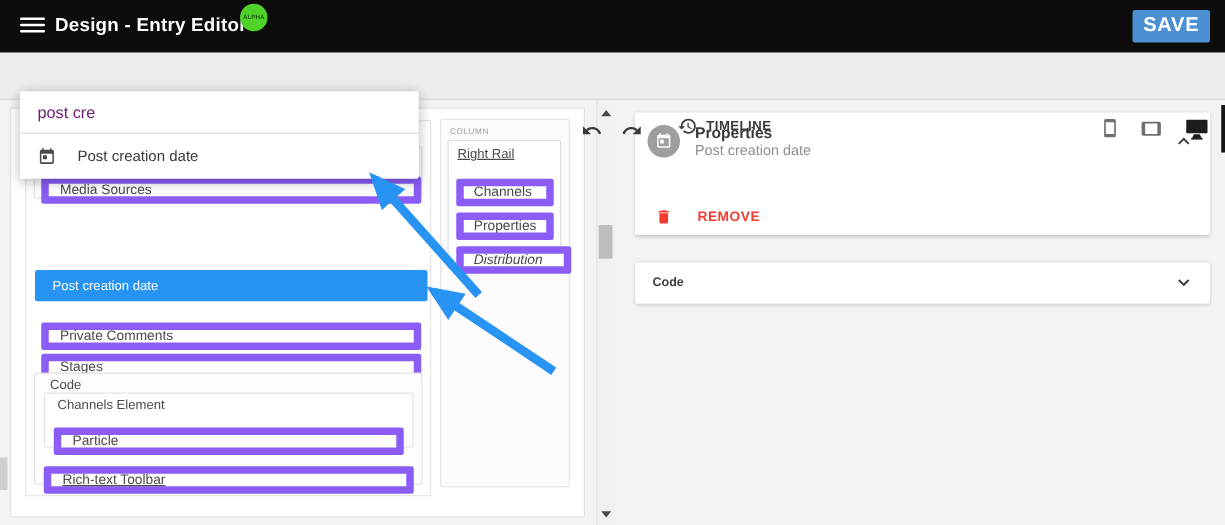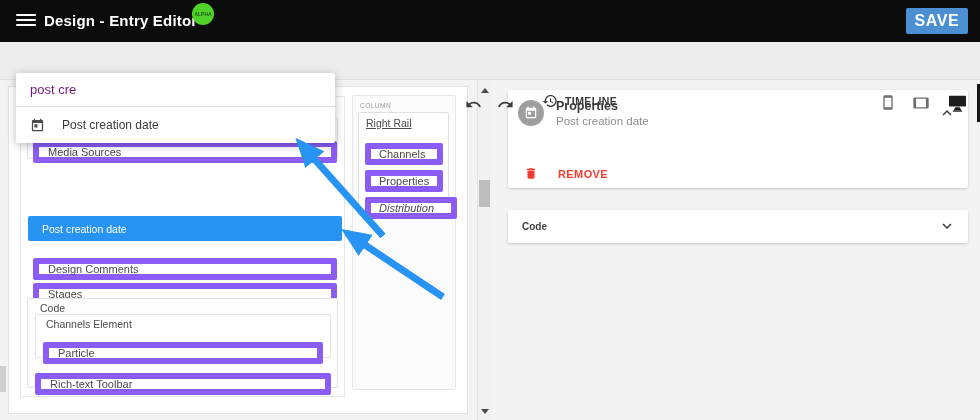--- a/index.html
+++ b/index.html
@@ -140,29 +140,29 @@
     <div class="abs edge-strip"></div>
   </div>
 
   <div class="abs canvas"></div>
   <div class="abs main-col"></div>
 
   <div class="abs group-box" style="left:27px;top:117px;width:311px;height:42px;"></div>
   <div class="abs item-box" style="left:33px;top:129px;width:304px;height:22px;">Media Sources</div>
 
   <div class="abs item-selected" style="left:28px;top:216px;width:314px;height:25px;">Post creation date</div>
-  <div class="abs item-box" style="left:33px;top:246px;width:304px;height:22px;">Design Comments</div>
+  <div class="abs item-box" style="left:33px;top:246px;width:304px;height:22px;">Private Comments</div>
   <div class="abs item-box" style="left:33px;top:271px;width:304px;height:22px;">Stages</div>
 
   <div class="abs group-box" style="left:27px;top:298px;width:311px;height:90px;"></div>
   <div class="abs group-label" style="left:40px;top:302px;">Code</div>
   <div class="abs group-box" style="left:35px;top:314px;width:296px;height:44px;background:#fff;"></div>
   <div class="abs group-label" style="left:46px;top:318px;">Channels Element</div>
   <div class="abs item-box" style="left:43px;top:330px;width:280px;height:22px;text-align:right;">Particle</div>
-  <div class="abs item-box" style="left:35px;top:361px;width:296px;height:22px;">Rich-text Toolbar</div>
+  <div class="abs item-box" style="left:35px;top:361px;width:296px;height:22px;text-decoration:underline;">Rich-text Toolbar</div>
 
   <div class="abs column-box"></div>
   <div class="abs kicker">COLUMN</div>
   <div class="abs rail-group"></div>
   <div class="abs group-label" style="left:366px;top:117px;text-decoration:underline;">Right Rail</div>
   <div class="abs item-box rail-item" style="left:365px;top:131px;width:78px;height:22px;">Channels</div>
   <div class="abs item-box rail-item" style="left:365px;top:158px;width:78px;height:22px;">Properties</div>
   <div class="abs item-box rail-item" style="left:365px;top:185px;width:92px;height:22px;font-style:italic;">Distribution</div>
 
   <div class="abs scrollbar"></div>

